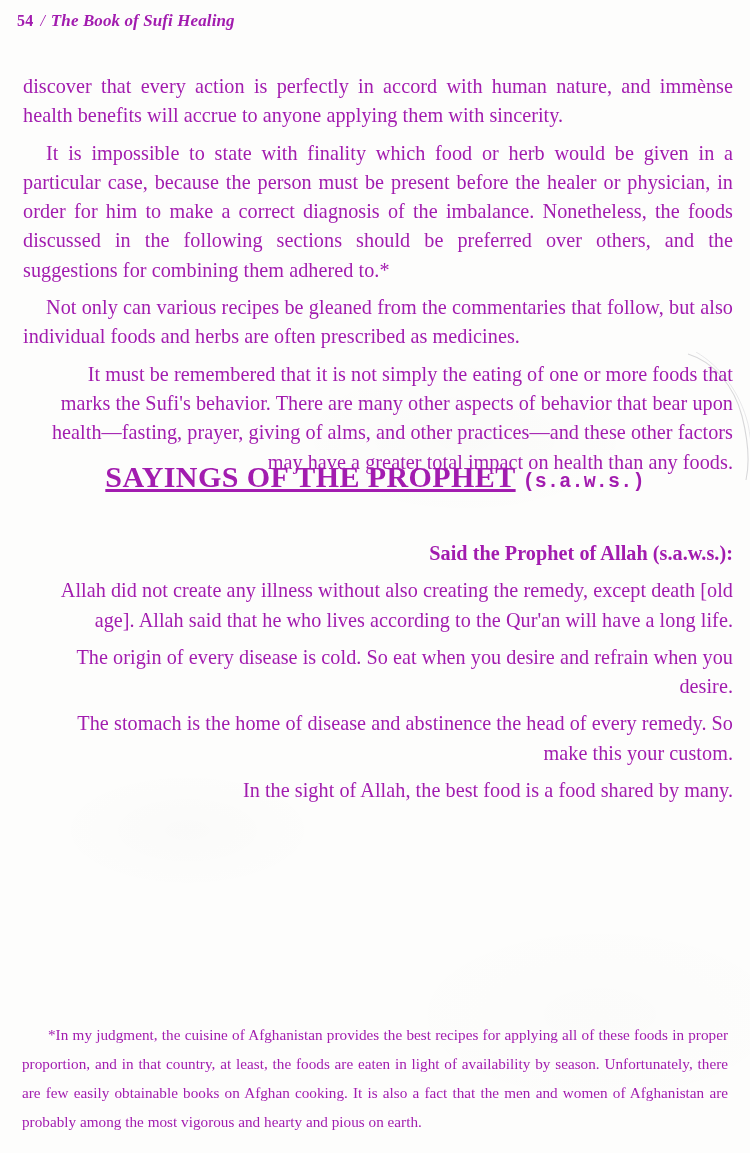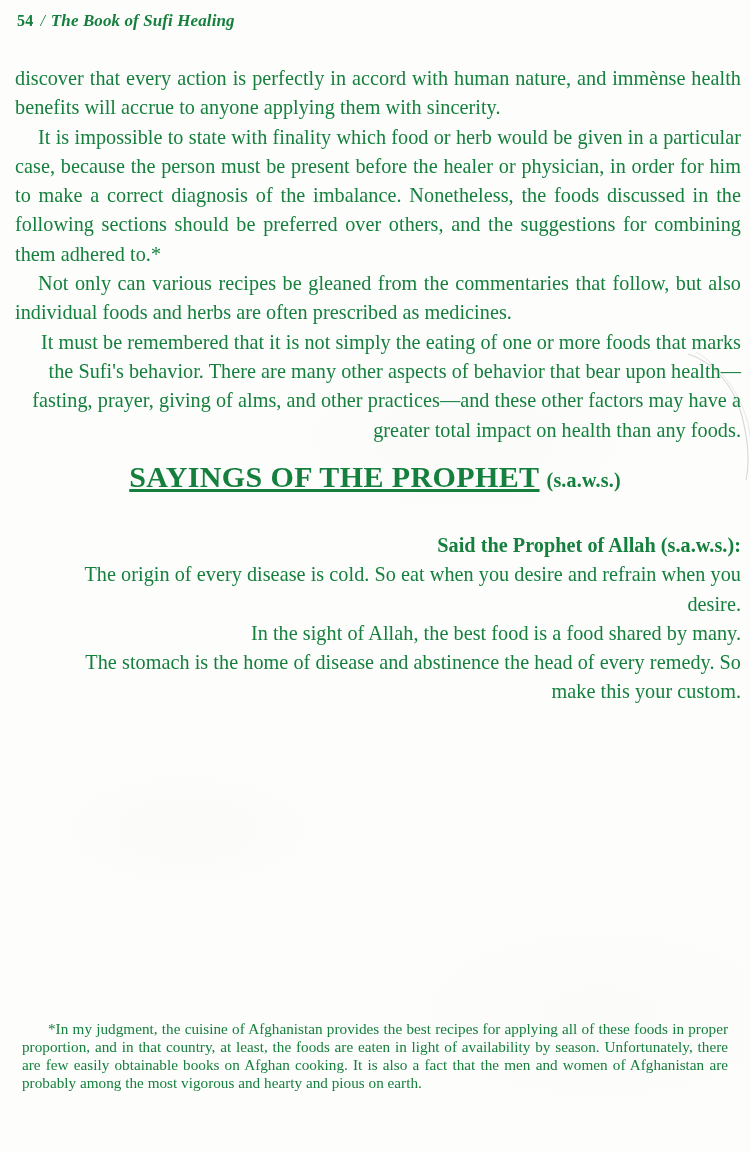--- a/index.html
+++ b/index.html
@@ -7,21 +7,21 @@
     padding: 0;
     background: #ffffff;
   }
   .page {
     position: relative;
     width: 750px;
     height: 1153px;
     background: #fdfdfc;
     overflow: hidden;
     font-family: "Liberation Serif", "DejaVu Serif", serif;
-    color: #15803d;
+    color: #a21caf;
     box-sizing: border-box;
   }
 
   
   .scan-noise {
     position: absolute;
     inset: 0;
     pointer-events: none;
     background:
       radial-gradient(ellipse 260px 120px at 62% 38%, rgba(0,0,0,0.012), rgba(0,0,0,0) 70%),
@@ -64,21 +64,21 @@
   }
 
   
   .body-block {
     position: absolute;
     left: 15px;
     top: 64px;
     width: 726px;
   }
   p.para {
-    margin: 0;
+    margin: 8px;
     font-size: 20.2px;
     line-height: 29.3px;
     text-align: justify;
     text-justify: inter-word;
     letter-spacing: 0.05px;
     -webkit-hyphens: none;
     hyphens: none;
   }
   p.para.indent { text-indent: 23px; }
   p.para.noindent { text-indent: 0; }
@@ -98,20 +98,21 @@
     font-weight: bold;
     font-size: 30px;
     letter-spacing: 0.4px;
     text-decoration: underline;
   }
   .heading-suffix {
     font-weight: bold;
     font-size: 20px;
     letter-spacing: 0.2px;
     padding-left: 7px;
+    font-family: Liberation Mono, monospace;
   }
 
   
   .body-block-2 {
     position: absolute;
     left: 15px;
     top: 531px;
     width: 726px;
   }
   .gap-para { margin-top: 25px; font-weight: bold; }
@@ -120,21 +121,21 @@
   
   .footnote {
     position: absolute;
     left: 22px;
     top: 1020px;
     width: 706px;
   }
   .footnote p {
     margin: 0;
     font-size: 15.2px;
-    line-height: 18px;
+    line-height: 29px;
     text-align: justify;
     text-justify: inter-word;
     text-indent: 26px;
     letter-spacing: 0.02px;
   }
 </style>
 </head>
 <body>
 
 <div class="page">
@@ -156,22 +157,23 @@
     <p class="para indent">Not only can various recipes be gleaned from the commentaries that follow, but also individual foods and herbs are often prescribed as medicines.</p>
     <p class="para indent last-flush">It must be remembered that it is not simply the eating of one or more foods that marks the Sufi's behavior. There are many other aspects of behavior that bear upon health—fasting, prayer, giving of alms, and other practices—and these other factors may have a greater total impact on health than any foods.</p>
   </div>
 
   <div class="section-heading">
     <span class="heading-main">SAYINGS OF THE PROPHET</span><span class="heading-suffix">(s.a.w.s.)</span>
   </div>
 
   <div class="body-block-2">
     <p class="para indent last-flush gap-para">Said the Prophet of Allah (s.a.w.s.):</p>
+    <p class="para noindent last-flush gap-para-sm">Allah did not create any illness without also creating the remedy, except death [old age]. Allah said that he who lives according to the Qur'an will have a long life.</p>
     <p class="para indent last-flush gap-para-sm">The origin of every disease is cold. So eat when you desire and refrain when you desire.</p>
+    <p class="para indent last-flush gap-para-sm">The stomach is the home of disease and abstinence the head of every remedy. So make this your custom.</p>
     <p class="para indent last-flush gap-para-sm">In the sight of Allah, the best food is a food shared by many.</p>
-    <p class="para indent last-flush gap-para-sm">The stomach is the home of disease and abstinence the head of every remedy. So make this your custom.</p>
   </div>
 
   <div class="footnote">
     <p>*In my judgment, the cuisine of Afghanistan provides the best recipes for applying all of these foods in proper proportion, and in that country, at least, the foods are eaten in light of availability by season. Unfortunately, there are few easily obtainable books on Afghan cooking. It is also a fact that the men and women of Afghanistan are probably among the most vigorous and hearty and pious on earth.</p>
   </div>
 
 </div>
 
 </body></html>

